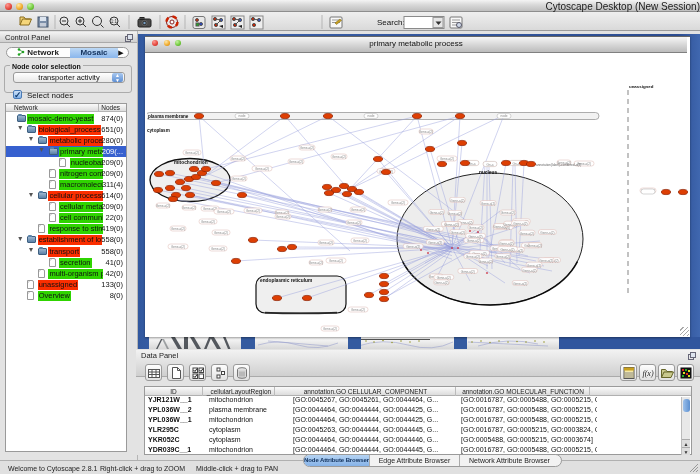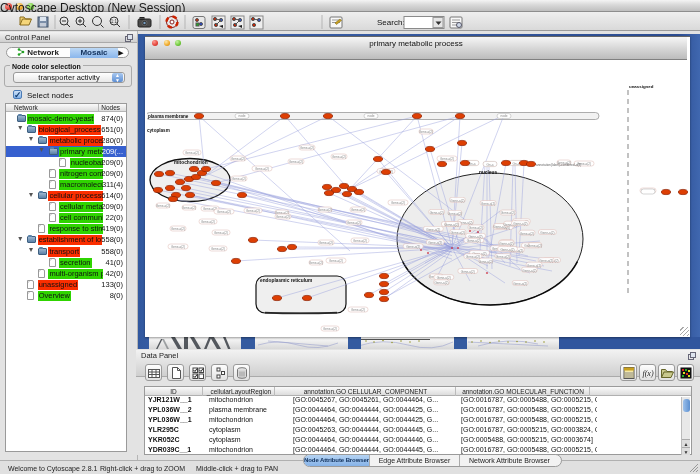--- a/index.html
+++ b/index.html
@@ -1,32 +1,32 @@
 <!DOCTYPE html>
 <html><head><meta charset="utf-8">
 <style>
 *{margin:0;padding:0;box-sizing:border-box}
 html,body{width:700px;height:474px;overflow:hidden;font-family:"Liberation Sans",sans-serif;background:#e2e2e2;position:relative}
 .abs{position:absolute}
 
 #titlebar{left:0;top:0;width:700px;height:12px;background:linear-gradient(#f4f4f4,#d8d8d8 45%,#bfbfbf);border-bottom:1px solid #8e8e8e}
-#titlebar .t{position:absolute;left:0;right:0;top:1px;text-align:left;font-size:12px;color:#1a1a1a}
+#titlebar .t{position:absolute;left:0;right:0;top:1px;text-align:right;font-size:10px;color:#1a1a1a}
 .dot{position:absolute;top:2.5px;width:7px;height:7px;border-radius:50%}
 #titlebar .d1{left:5px;background:radial-gradient(circle at 35% 30%,#ff9992,#e3443a 60%,#b02015)}
 #titlebar .d2{left:16px;background:radial-gradient(circle at 35% 30%,#ffe9a8,#f0a828 60%,#c07c00)}
 #titlebar .d3{left:27px;background:radial-gradient(circle at 35% 30%,#c4f2a0,#6fc93a 60%,#3f8f12)}
 #toolbar{left:0;top:12px;width:700px;height:19px;background:linear-gradient(#efefef,#d9d9d9);border-bottom:1px solid #9b9b9b}
 
 #cp{left:0;top:31px;width:138px;height:429px;background:#e3e3e3;border-right:1px solid #b5b5b5}
 #cphead{position:absolute;left:0;top:1px;width:137px;height:11px;background:linear-gradient(#f2f2f2,#cfcfcf);border-bottom:1px solid #aaa;font-size:7.5px;color:#222;padding-left:5px;line-height:11px}
 #tabs{position:absolute;left:6px;top:16px;width:123px;height:11px;background:#fdfdfd;border:1px solid #999;border-radius:6px;font-size:8px}
 #tabs .seg1{position:absolute;left:0;top:0;width:62px;height:10px;line-height:10px;text-align:center;color:#222;font-weight:bold}
 #tabs .seg2{position:absolute;left:63px;top:0;width:48px;height:10px;line-height:10px;text-align:center;background:linear-gradient(#bcd8f5,#8ab6ec);color:#13325d;font-weight:bold}
 #tabs .seg3{position:absolute;right:1px;top:0;width:12px;height:10px;line-height:9px;text-align:center;font-size:7px;color:#111}
-#gbox{position:absolute;left:4px;top:34px;width:128px;height:22px;border:1px solid #ababab;border-radius:3px}
+#gbox{position:absolute;left:4px;top:34px;width:128px;height:28px;border:1px solid #ababab;border-radius:3px}
 #gbox .cap{position:absolute;left:5px;top:-3.5px;background:#e3e3e3;font-size:7px;color:#111;padding:0 2px;font-weight:bold}
 #dd{position:absolute;left:8px;top:6px;width:112px;height:11px;background:linear-gradient(#fff,#e8e8e8);border:1px solid #9a9a9a;border-radius:3px;font-size:7.5px;text-align:center;line-height:10px;color:#111}
 #dd .sp{position:absolute;right:1px;top:0px;width:11px;height:9px;background:linear-gradient(#a8c8f0,#5e8fd4);border-radius:2px;color:#fff;font-size:5px;line-height:4.5px;text-align:center}
 #cb{position:absolute;left:13px;top:59px;width:9px;height:9px;background:linear-gradient(#cfe2f7,#7fb0e8);border:1px solid #4a7ab5;border-radius:2px;color:#123c6e;font-size:9px;line-height:8px;font-weight:bold;text-align:center}
 #cblab{position:absolute;left:27px;top:60px;font-size:8px;color:#111}
 #treep{position:absolute;left:5px;top:72px;width:122px;height:349px;background:#fff;border:1px solid #9a9a9a}
 #treeh{position:absolute;left:0;top:0;width:120px;height:8px;background:linear-gradient(#fafafa,#dcdcdc);border-bottom:1px solid #b5b5b5;font-size:6.5px;color:#222}
 .trow{position:absolute;left:0;width:120px;height:11px;font-size:7.5px}
 .trow.sel{background:#3660cf}
 .arr{position:absolute;top:-1px;color:#555;font-size:8px}
@@ -34,21 +34,21 @@
 .fold:before{content:"";position:absolute;left:0;top:-2px;width:4px;height:2px;background:#5b82a8;border-radius:1px 1px 0 0}
 .file{position:absolute;top:0.5px;width:7px;height:9px;background:linear-gradient(135deg,#ddd 0 2px,#fff 2px);border:1px solid #999;border-radius:0 2px 0 0}
 .tl{position:absolute;top:0.5px;padding:0 1px;color:#111;white-space:nowrap;line-height:10px;overflow:hidden}
 .lg{background:#2fd400}
 .lr{background:#fb2e00}
 .tn{position:absolute;right:3px;top:0.5px;color:#111;line-height:10px}
 .wn{color:#fff}
 
 #desk{left:138px;top:34px;width:562px;height:315px;background:linear-gradient(90deg,#31589f,#3d63ab 6%,#2c4d92 96%,#4068b0)}
 #win{position:absolute;left:7px;top:2px;width:545px;height:301px;background:#fff;border-top:1px solid #666;box-shadow:0 1px 2px rgba(0,0,0,0.4)}
-#wtitle{position:absolute;left:0;top:0;width:542px;height:23px;background:linear-gradient(#f6f6f6,#d2d2d2 60%,#bcbcbc);border-bottom:1px solid #808080}
+#wtitle{position:absolute;left:0;top:0;width:542px;height:16px;background:linear-gradient(#f6f6f6,#d2d2d2 60%,#bcbcbc);border-bottom:1px solid #808080}
 #wtitle .t{position:absolute;left:0;right:0;top:1.5px;text-align:center;font-size:8px;color:#111}
 #wtitle .d1{left:7px;top:2.5px;width:6px;height:6px;background:radial-gradient(circle at 35% 30%,#ff9992,#e3443a 60%,#b02015)}
 #wtitle .d2{left:18.5px;top:2.5px;width:6px;height:6px;background:radial-gradient(circle at 35% 30%,#ffe9a8,#f0a828 60%,#c07c00)}
 #wtitle .d3{left:30px;top:2.5px;width:6px;height:6px;background:radial-gradient(circle at 35% 30%,#c4f2a0,#6fc93a 60%,#3f8f12)}
 .grip{position:absolute;right:1px;bottom:1px;width:9px;height:9px;background:repeating-linear-gradient(135deg,transparent 0 2px,#aaa 2px 3px)}
 
 #band{position:absolute;left:0px;top:303px;width:562px;height:12px}
 
 #dp{left:136px;top:349px;width:564px;height:106px;background:#e3e3e3}
 #dphead{position:absolute;left:0;top:1px;width:564px;height:27px;background:linear-gradient(#f2f2f2,#cfcfcf);border-bottom:1px solid #aaa;font-size:7.5px;color:#222;padding-left:5px;line-height:11px}

